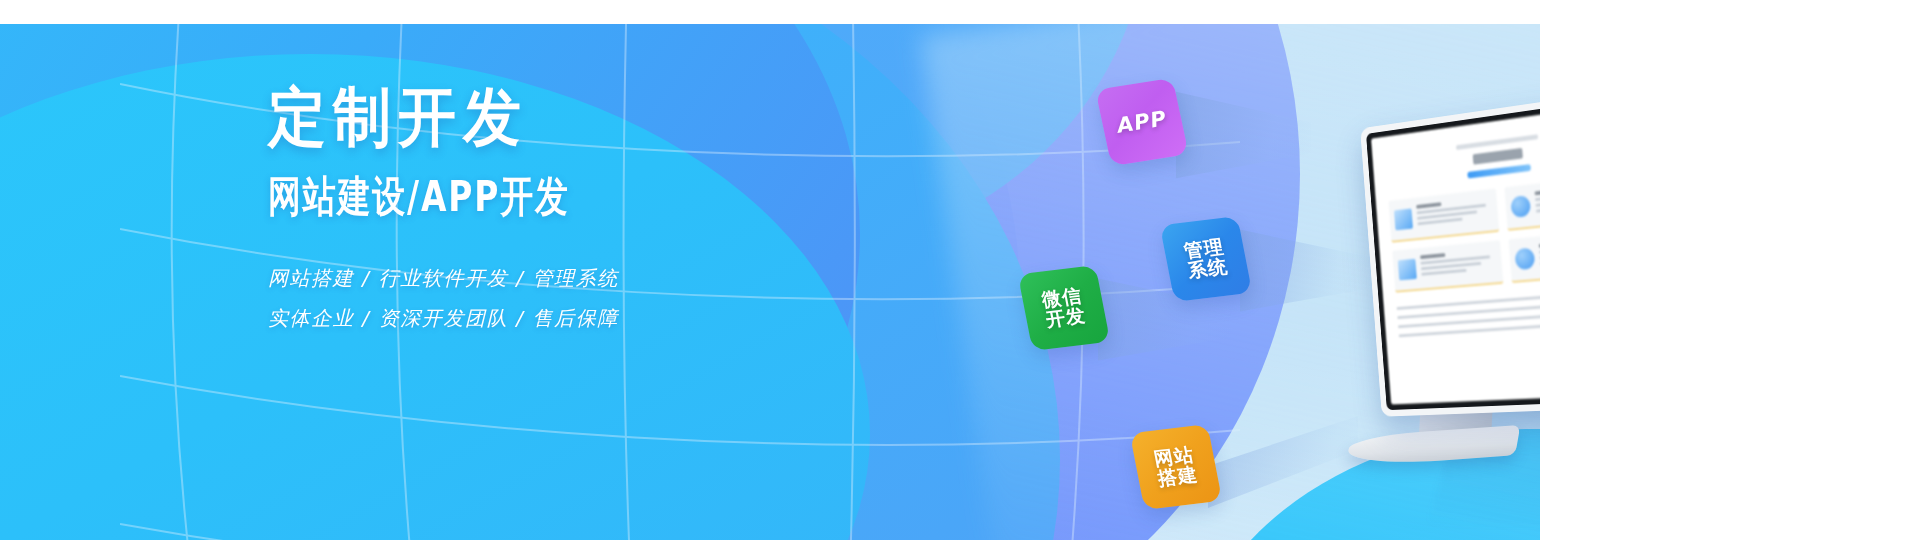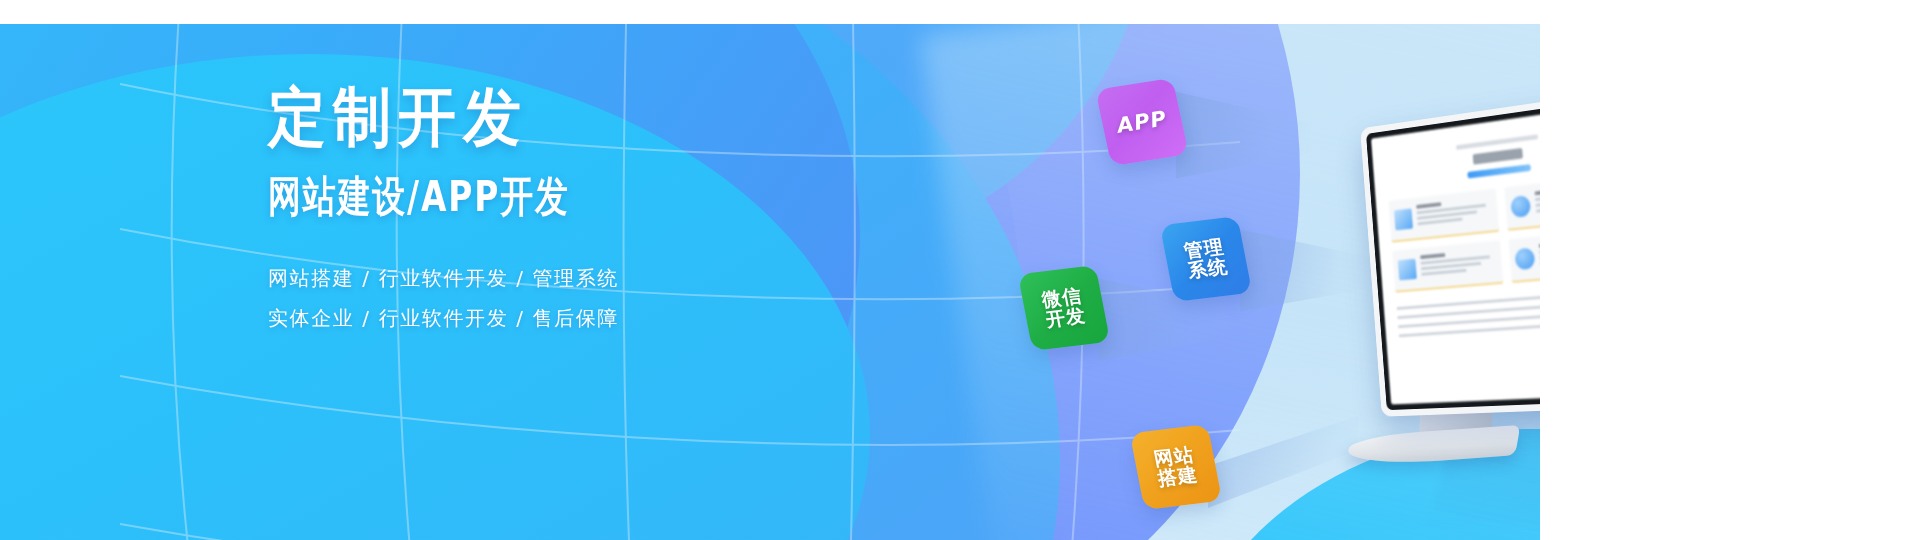--- a/index.html
+++ b/index.html
@@ -132,20 +132,21 @@
     color:#ffffff;
     letter-spacing:2px;
     line-height:1.1;
     font-family:"DejaVu Sans","Liberation Sans",sans-serif;
     text-shadow:0 2px 7px rgba(30,90,180,.30);
     transform:scaleY(1.22) scaleX(.94);
     transform-origin:left top;
   }
   .feat-list{
     margin-top:48px;
+    font-style:italic;
   }
   .feat-line{
     font-size:20px;
     color:#ffffff;
     letter-spacing:1.6px;
     line-height:1.96;
     font-weight:500;
     white-space:pre;
     text-shadow:0 2px 5px rgba(30,90,180,.30);
     font-family:"DejaVu Sans","Liberation Sans",sans-serif;
@@ -360,21 +361,21 @@
     </div>
 
     <div class="wedge-pale"></div>
   </div>
 
   <div class="copy">
     <div class="title-main">定制开发</div>
     <div class="title-sub">网站建设/APP开发</div>
     <div class="feat-list">
       <div class="feat-line">网站搭建 / 行业软件开发 / 管理系统</div>
-      <div class="feat-line">实体企业 / 行业软件开发 / 售后保障</div>
+      <div class="feat-line">实体企业 / 资深开发团队 / 售后保障</div>
     </div>
   </div>
 
   <div class="card-shadow" id="shadow-app"></div>
   <div class="card-shadow" id="shadow-guanli"></div>
   <div class="card-shadow" id="shadow-weixin"></div>
   <div class="card-shadow" id="shadow-wangzhan"></div>
 
   <div class="card" id="card-app">
     <span class="lbl">APP</span>

